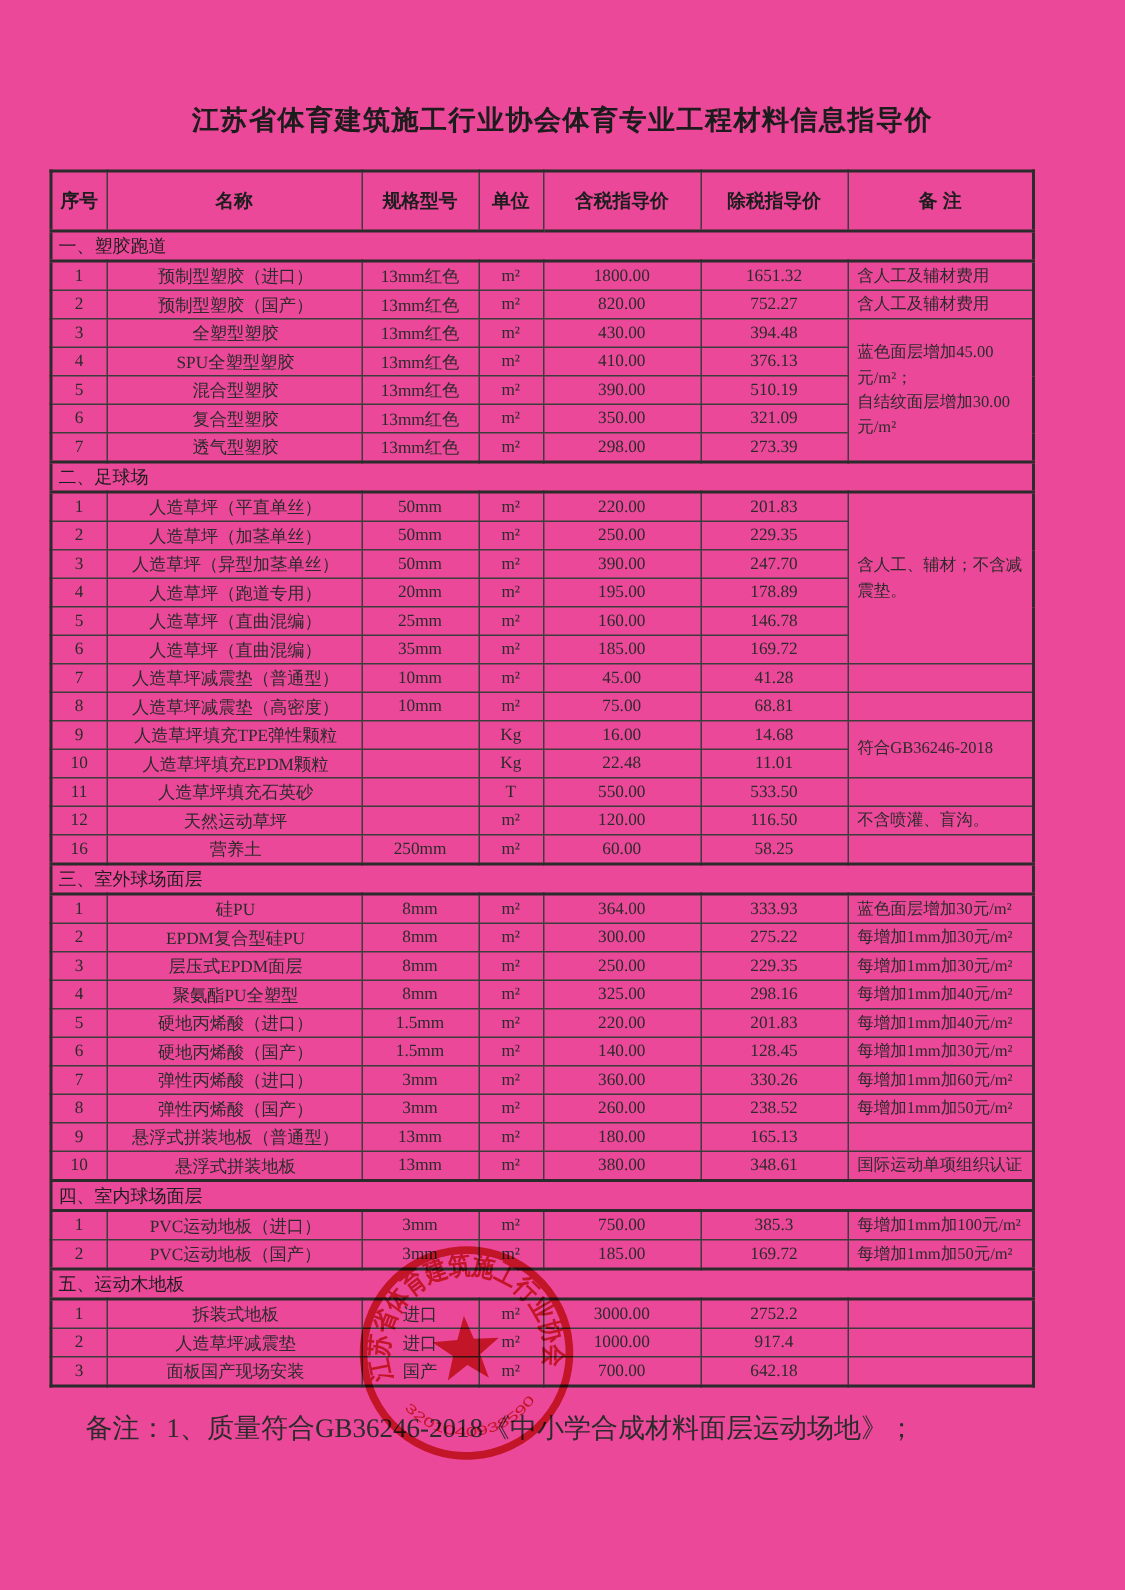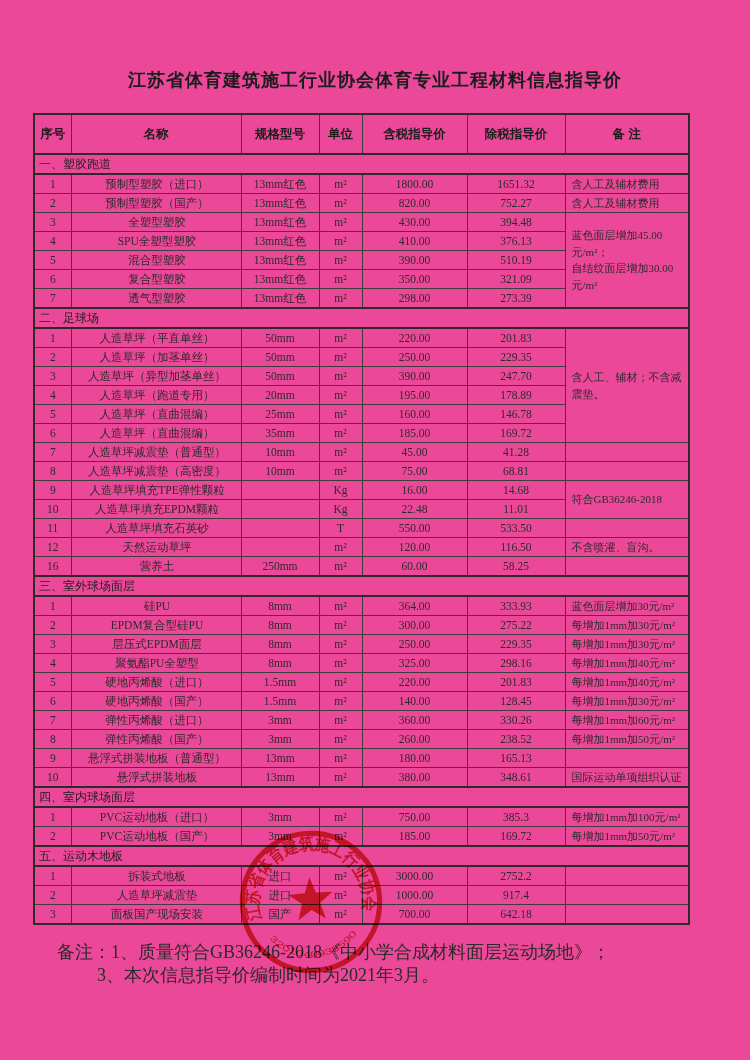--- a/index.html
+++ b/index.html
@@ -437,21 +437,20 @@
           <td class="col-unit">m²</td>
           <td class="col-incl">700.00</td>
           <td class="col-excl">642.18</td>
           <td class="col-note"></td>
         </tr>
       </tbody>
   </table>
 
   <div class="footnotes" id="footnotes">
       <div class="fn-line">备注：1、质量符合GB36246-2018《中小学合成材料面层运动场地》；</div>
-      <div class="fn-line indent">3、本次信息指导价编制时间为2021年3月。</div>
     </div>
 
   <div class="stamp">
     <svg viewBox="0 0 200 200">
       <defs>
         <path id="arcOrg" d="M 30.5,118.6 A 72,72 0 1,1 169.5,118.6" fill="none"></path>
         <path id="arcNum" d="M 34.2,138 A 76,76 0 0,0 165.8,138" fill="none"></path>
       </defs>
       <circle cx="100" cy="100" r="94" fill="none" stroke="#cc2f28" stroke-width="7"></circle>
       <polygon fill="#cc2f28" points="100,66 92.4,87.5 69.6,88.1 87.6,102 81.2,123.9 100,111 118.8,123.9 112.4,102 130.4,88.1 107.6,87.5"></polygon>

